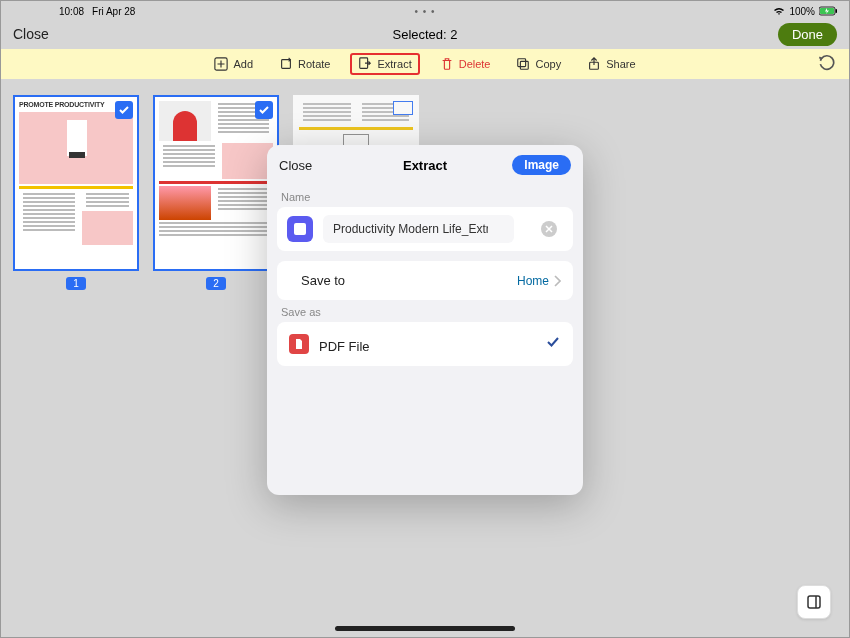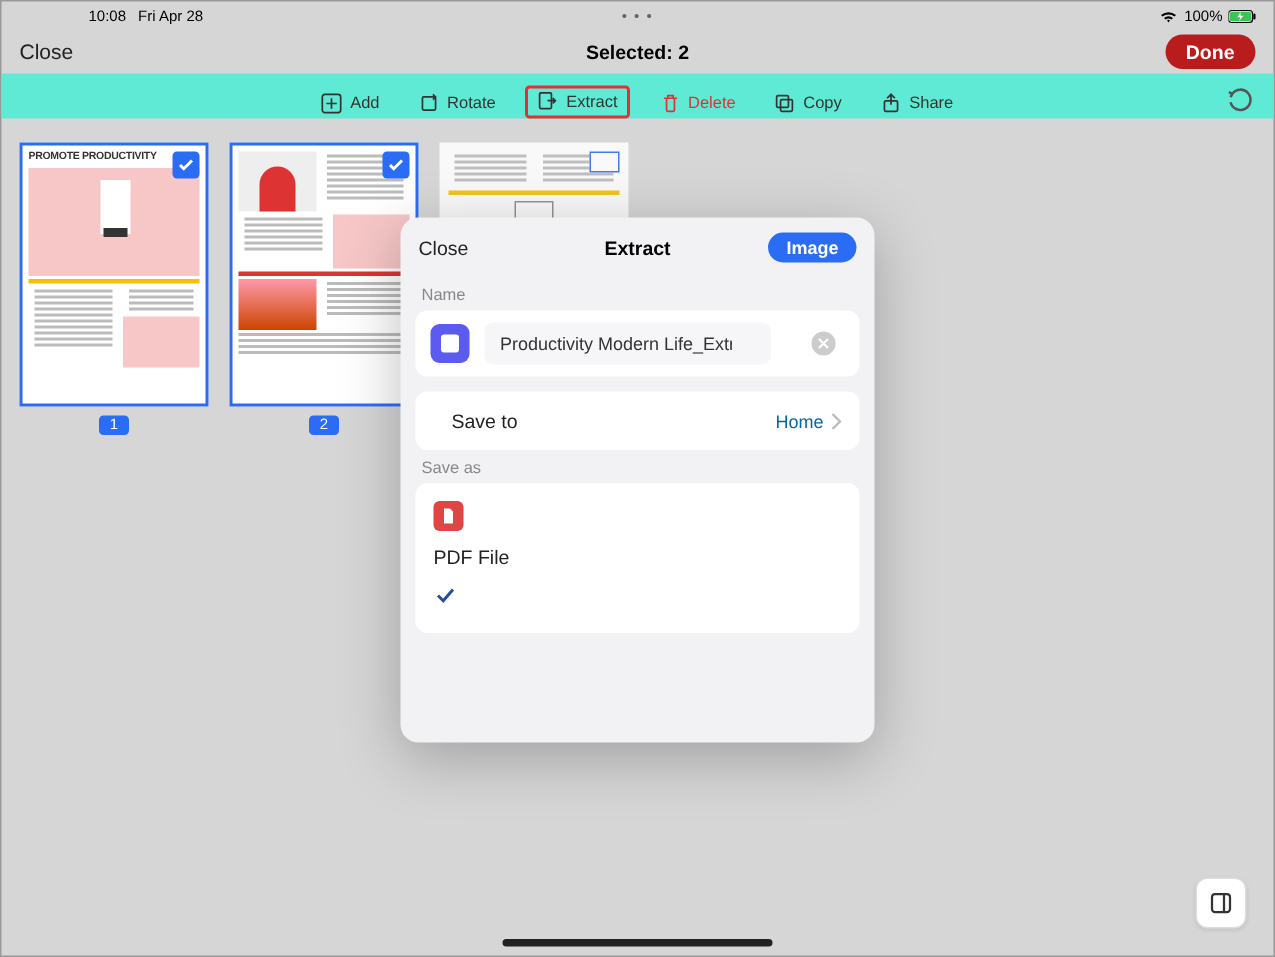--- a/index.html
+++ b/index.html
@@ -7,26 +7,26 @@
 
   
   .statusbar { height: 18px; display: flex; align-items: center; justify-content: space-between; padding: 2px 10px 0 10px; font-size: 10px; font-weight: 400; color: #000; margin-left: 48px; }
   .statusbar .left { display: flex; gap: 8px; }
   .statusbar .right { display: flex; align-items: center; gap: 4px; }
   .statusbar .ellipsis { position: absolute; left: 50%; transform: translateX(-50%); font-size: 10px; letter-spacing: 1px; color: #666; }
   .wifi-icon, .battery-icon { display: inline-flex; }
 
   
   .header { height: 30px; display: flex; align-items: center; justify-content: space-between; padding: 0 12px; }
-  .header .title { position: absolute; left: 50%; transform: translateX(-50%); font-size: 13px; font-weight: 700; }
+  .header .title { position: absolute; left: 50%; transform: translateX(-50%); font-size: 13px; font-weight: 400; }
   .close-btn { font-size: 14px; color: #222; background: none; border: none; cursor: pointer; }
-  .done-btn { background: #b91c1c; color: #fff; border: none; border-radius: 12px; padding: 4px 14px; font-size: 13px; font-weight: 700; cursor: pointer; }
-
-  
-  .toolbar { height: 30px; background: #5eead4; display: flex; align-items: flex-end; justify-content: center; gap: 14px; position: relative; }
+  .done-btn { background: #4d7c0f; color: #fff; border: none; border-radius: 12px; padding: 4px 14px; font-size: 13px; font-weight: 400; cursor: pointer; }
+
+  
+  .toolbar { height: 30px; background: #fef9c3; display: flex; align-items: center; justify-content: center; gap: 14px; position: relative; }
   .tool-btn { display: flex; align-items: center; gap: 5px; font-size: 11px; color: #333; background: none; border: none; padding: 3px 6px; cursor: pointer; }
   .tool-btn svg { width: 14px; height: 14px; }
   .tool-btn.danger { color: #d33; }
   .tool-btn.highlight { border: 2px solid #e63030; border-radius: 3px; padding: 2px 6px; }
   .undo-btn { position: absolute; right: 14px; background:none; border:none; cursor:pointer; }
 
   
   .thumbs { padding: 16px 12px; display: flex; gap: 14px; align-items: flex-start; }
   .thumb { width: 126px; display:flex; flex-direction:column; align-items:center; gap:6px; }
   .page { width: 126px; height: 176px; background: #fff; border: 2px solid transparent; position: relative; overflow: hidden; }
@@ -56,21 +56,21 @@
   .card { background:#fff; border-radius:8px; margin: 0 10px; }
   .name-row { display:flex; align-items:center; gap:10px; padding:8px 10px; }
   .app-icon { width:26px; height:26px; background:#5b5bf0; border-radius:6px; display:flex; align-items:center; justify-content:center; flex-shrink:0; }
   .app-icon div { width:12px; height:12px; background:#fff; border-radius:2px; }
   .name-input { flex:1; border:none; background:#f6f6f8; border-radius:6px; padding:7px 26px 7px 10px; font-size:12px; color:#333; outline:none; position:relative; }
   .name-input-wrap { position:relative; flex:1; }
   .clear-btn { position:absolute; right:6px; top:50%; transform:translateY(-50%); width:16px; height:16px; background:#ccc; border-radius:50%; border:none; display:flex; align-items:center; justify-content:center; cursor:pointer; }
   .saveto-row { display:flex; align-items:center; justify-content:space-between; padding:12px 12px; cursor:pointer; }
   .saveto-row .lbl { font-size:13px; color:#222;margin-left:12px; }
   .saveto-row .val { font-size:12px; color:#0369a1; display:flex; align-items:center; gap:4px; }
-  .opt-row { display:flex; align-items:flex-start; gap:10px; padding:12px; cursor:pointer;flex-direction:column; }
+  .opt-row { display:flex; align-items:flex-end; gap:10px; padding:12px; cursor:pointer; }
   .opt-row + .opt-row { border-top:1px solid #eee; }
   .opt-icon { width:20px; height:20px; border-radius:4px; display:flex; align-items:center; justify-content:center; font-size:10px; font-weight:700; color:#fff; }
   .opt-icon.pdf { background:#e04545; }
   .opt-icon.img { background:#3bc7a8; }
   .opt-row .olabel { flex:1; font-size:13px; color:#222; }
   .check-icon { color:#2a4d9b; }
 
   
   .home-indicator { position:absolute; bottom:6px; left:50%; transform:translateX(-50%); width:180px; height:5px; background:#222; border-radius:3px; }
 

